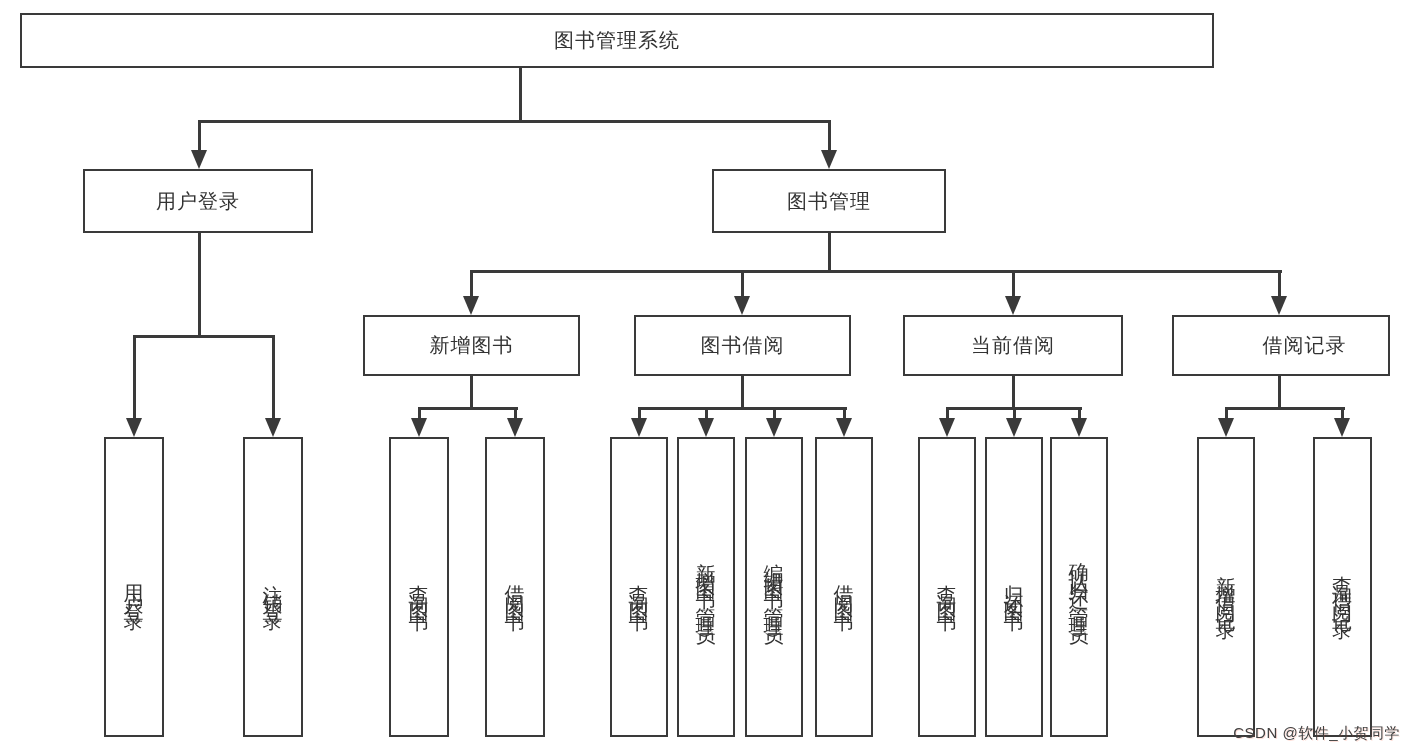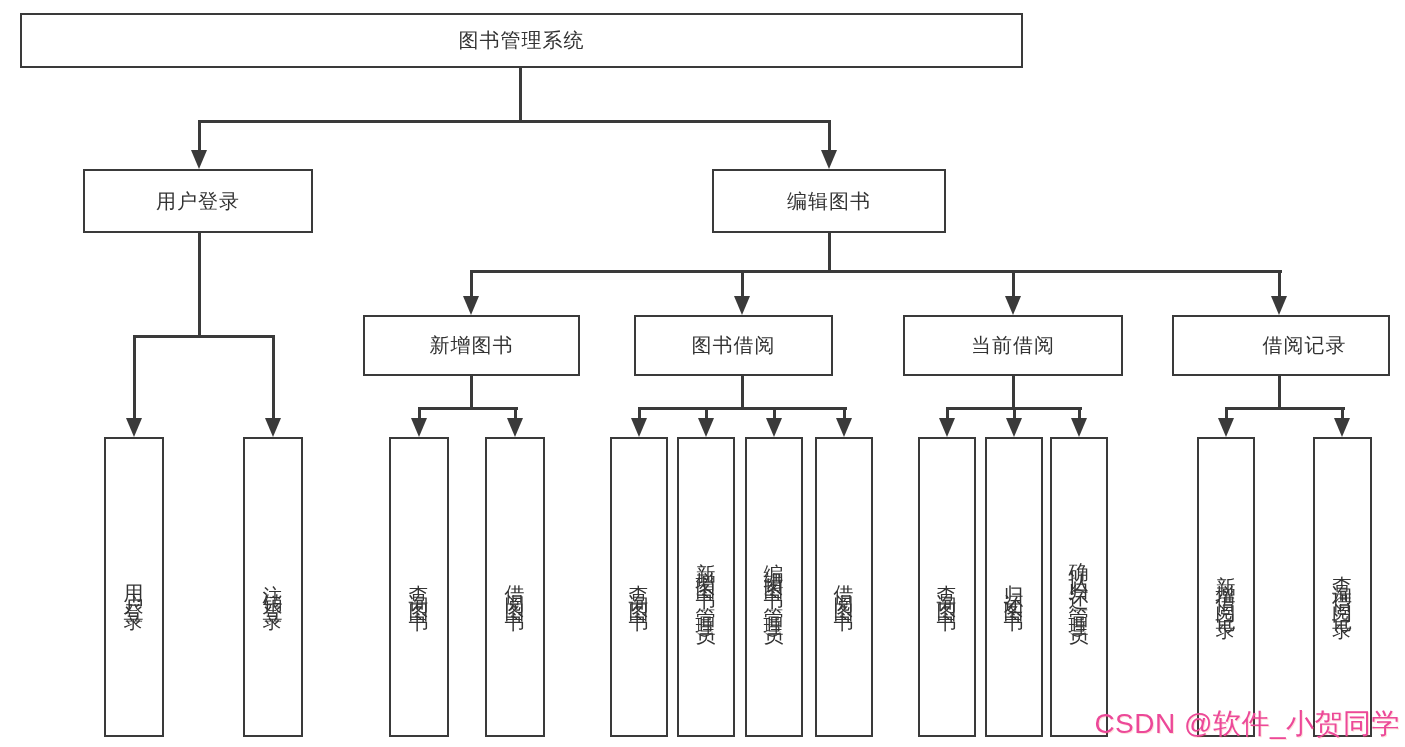--- a/index.html
+++ b/index.html
@@ -46,49 +46,49 @@
     width: 0; height: 0;
     border-left: 8px solid transparent;
     border-right: 8px solid transparent;
     border-top: 19px solid #3a3a3a;
   }
   
   #watermark {
     position: absolute;
     right: 5px;
     bottom: 4px;
-    font-size: 28px;
-    color: #ec4899;
+    font-size: 15px;
+    color: #404040;
     letter-spacing: 0.5px;
     text-shadow: 1px 1px 0 rgba(252, 85, 49, 0.18);
     white-space: nowrap;
     margin-top: 16px;
   }
 </style>
 </head>
 <body>
 
 <div id="canvas">
 
-  <div class="box" style="left:20px; top:13px; width:1003px; height:55px;">
+  <div class="box" style="left:20px; top:13px; width:1194px; height:55px;">
     <span class="lbl">图书管理系统</span>
   </div>
 
   <div class="ln v" style="left:519px; top:68px;  height:52px;"></div>
   <div class="ln h" style="left:198px; top:120px; width:633px;"></div>
   <div class="ln v" style="left:198px; top:120px; height:33px;"></div>
   <div class="arr" style="left:191px; top:150px;"></div>
   <div class="ln v" style="left:828px; top:120px; height:33px;"></div>
   <div class="arr" style="left:821px; top:150px;"></div>
 
   <div class="box" style="left:83px; top:169px; width:230px; height:64px;">
     <span class="lbl">用户登录</span>
   </div>
   <div class="box" style="left:712px; top:169px; width:234px; height:64px;">
-    <span class="lbl">编辑图书</span>
+    <span class="lbl">图书管理</span>
   </div>
 
   <div class="ln v" style="left:198px; top:233px; height:104px;"></div>
   <div class="ln h" style="left:133px; top:335px; width:142px;"></div>
   <div class="ln v" style="left:133px; top:335px; height:85px;"></div>
   <div class="arr" style="left:126px; top:418px;"></div>
   <div class="ln v" style="left:272px; top:335px; height:85px;"></div>
   <div class="arr" style="left:265px; top:418px;"></div>
 
   <div class="ln v" style="left:828px;  top:233px; height:39px;"></div>
@@ -98,21 +98,21 @@
   <div class="ln v" style="left:741px;  top:270px; height:29px;"></div>
   <div class="arr" style="left:734px;  top:296px;"></div>
   <div class="ln v" style="left:1012px; top:270px; height:29px;"></div>
   <div class="arr" style="left:1005px; top:296px;"></div>
   <div class="ln v" style="left:1278px; top:270px; height:29px;"></div>
   <div class="arr" style="left:1271px; top:296px;"></div>
 
   <div class="box" style="left:363px;  top:315px; width:217px; height:61px;">
     <span class="lbl">新增图书</span>
   </div>
-  <div class="box" style="left:634px;  top:315px; width:199px; height:61px;">
+  <div class="box" style="left:634px;  top:315px; width:217px; height:61px;">
     <span class="lbl">图书借阅</span>
   </div>
   <div class="box" style="left:903px;  top:315px; width:220px; height:61px;justify-content:center;">
     <span class="lbl">当前借阅</span>
   </div>
   <div class="box" style="left:1172px; top:315px; width:218px; height:61px;padding-left:47px;">
     <span class="lbl">借阅记录</span>
   </div>
 
   <div class="ln v" style="left:470px; top:376px; height:33px;"></div>

